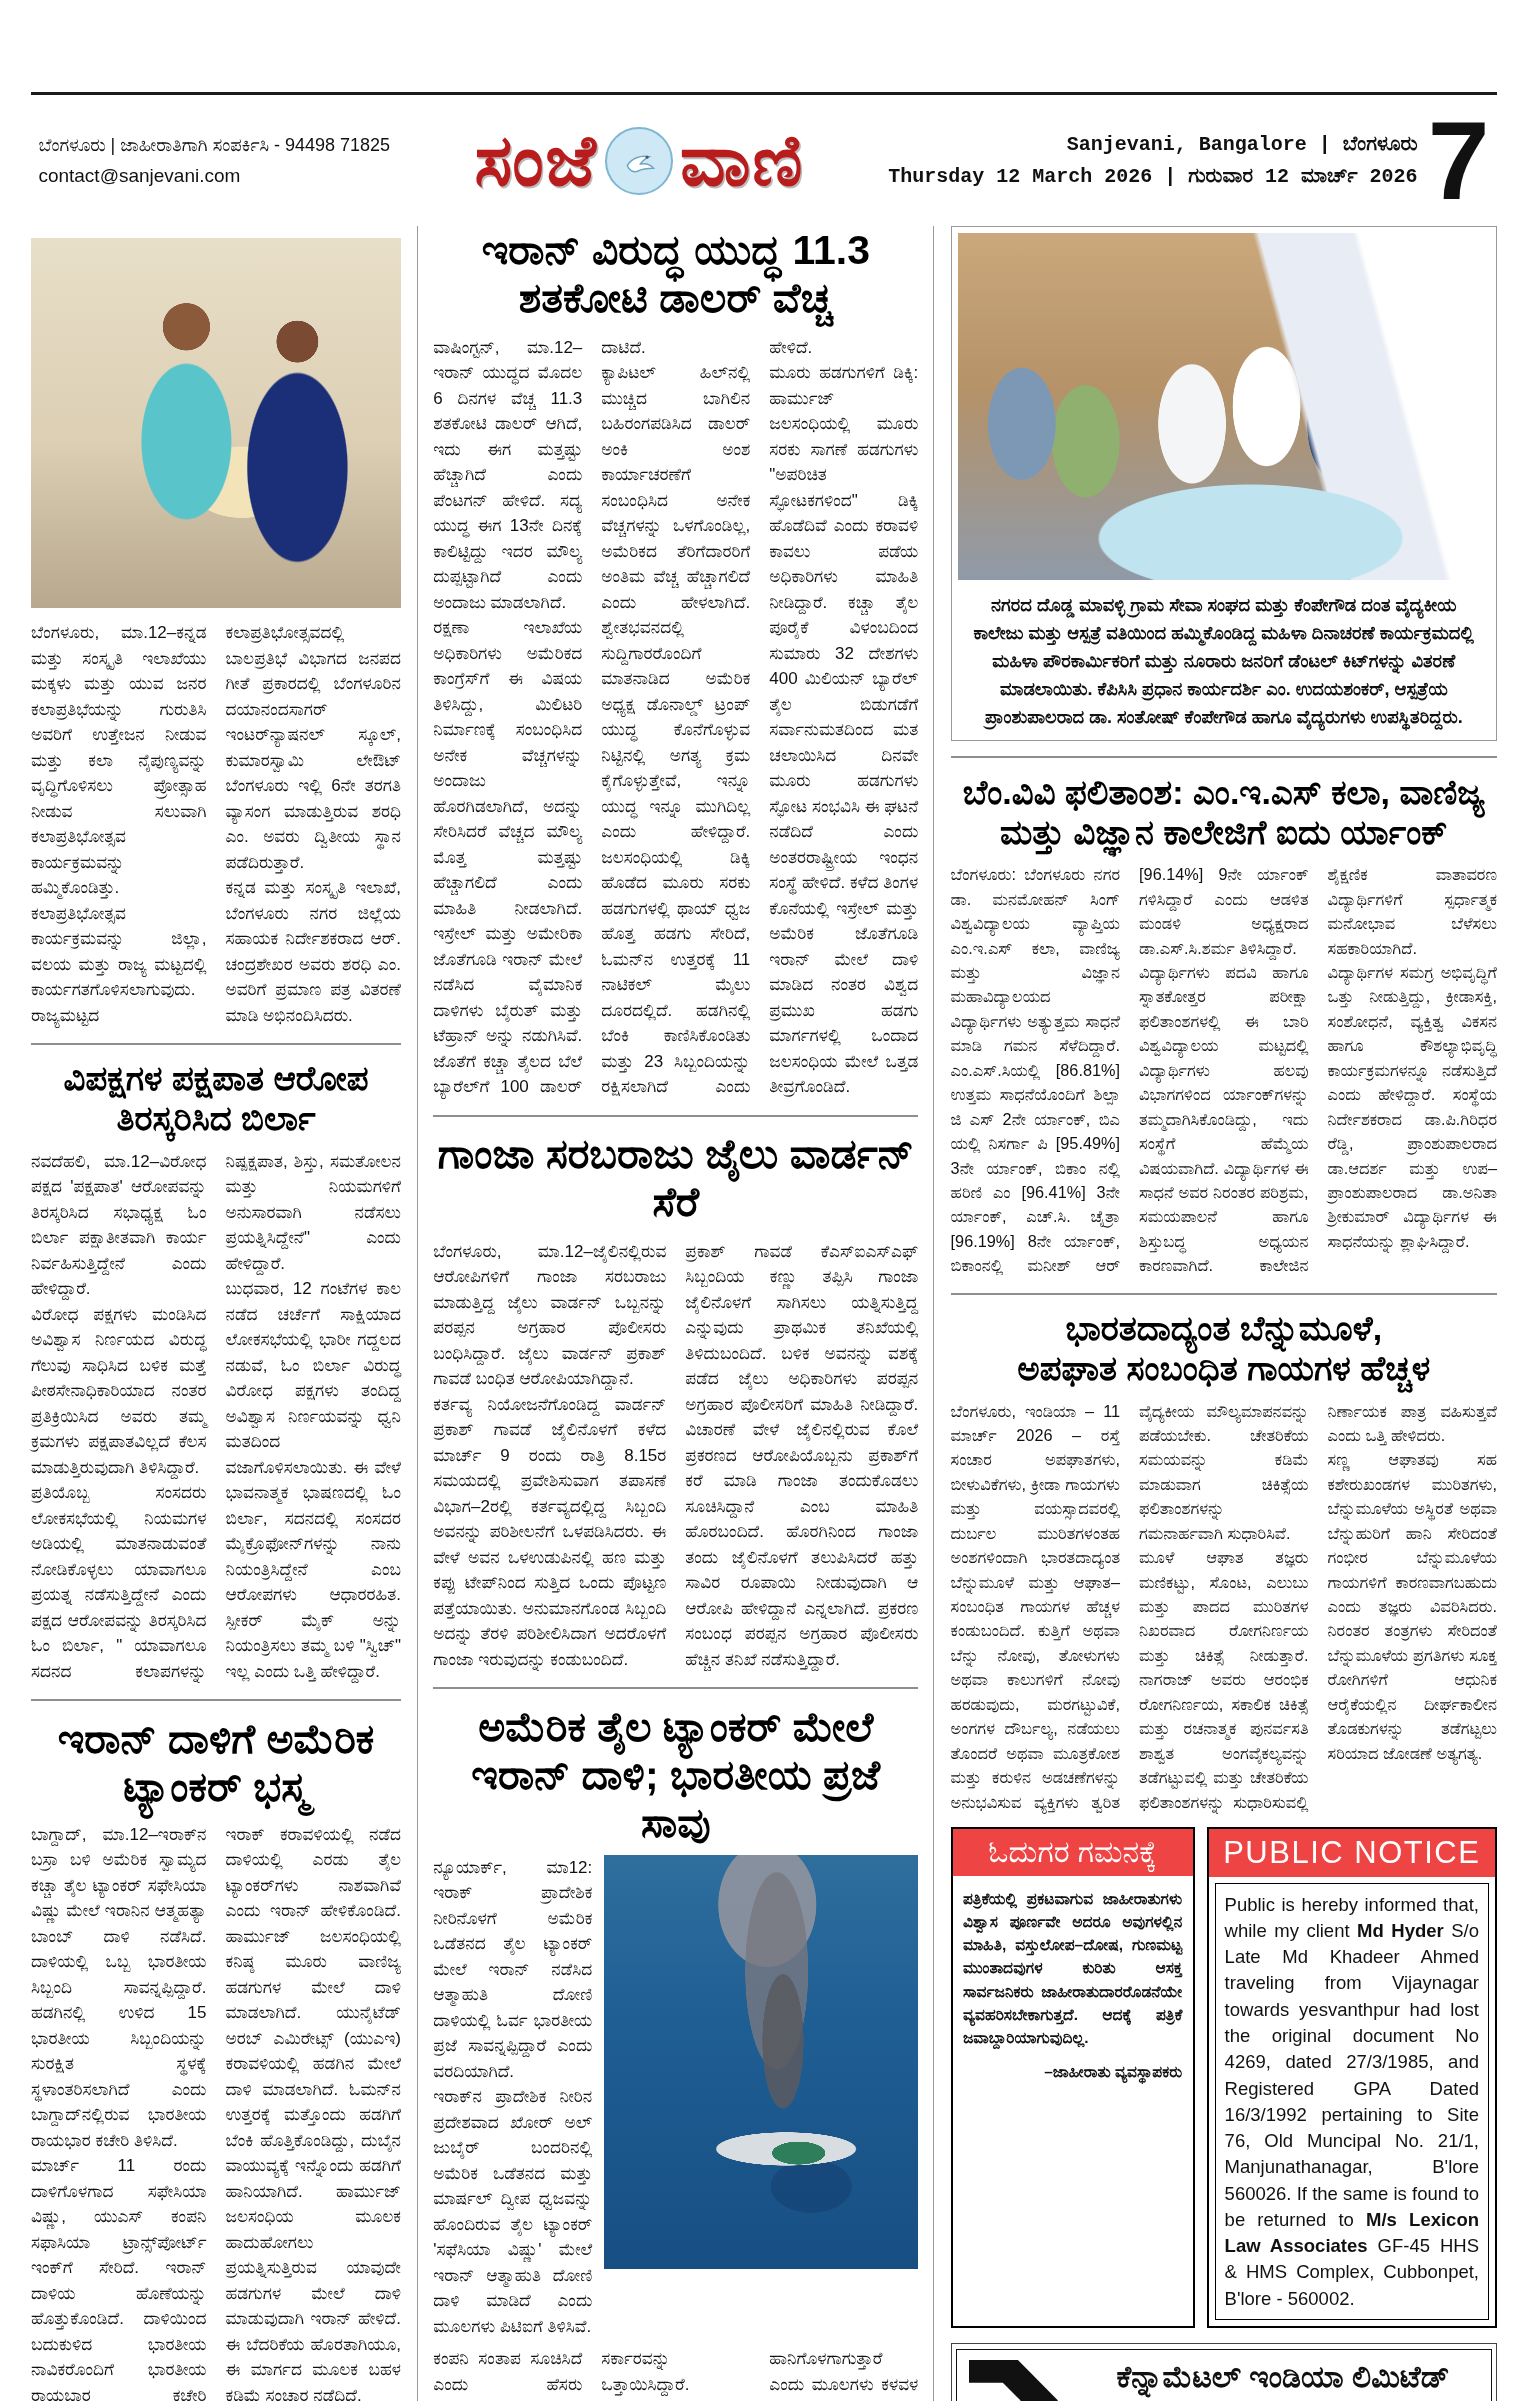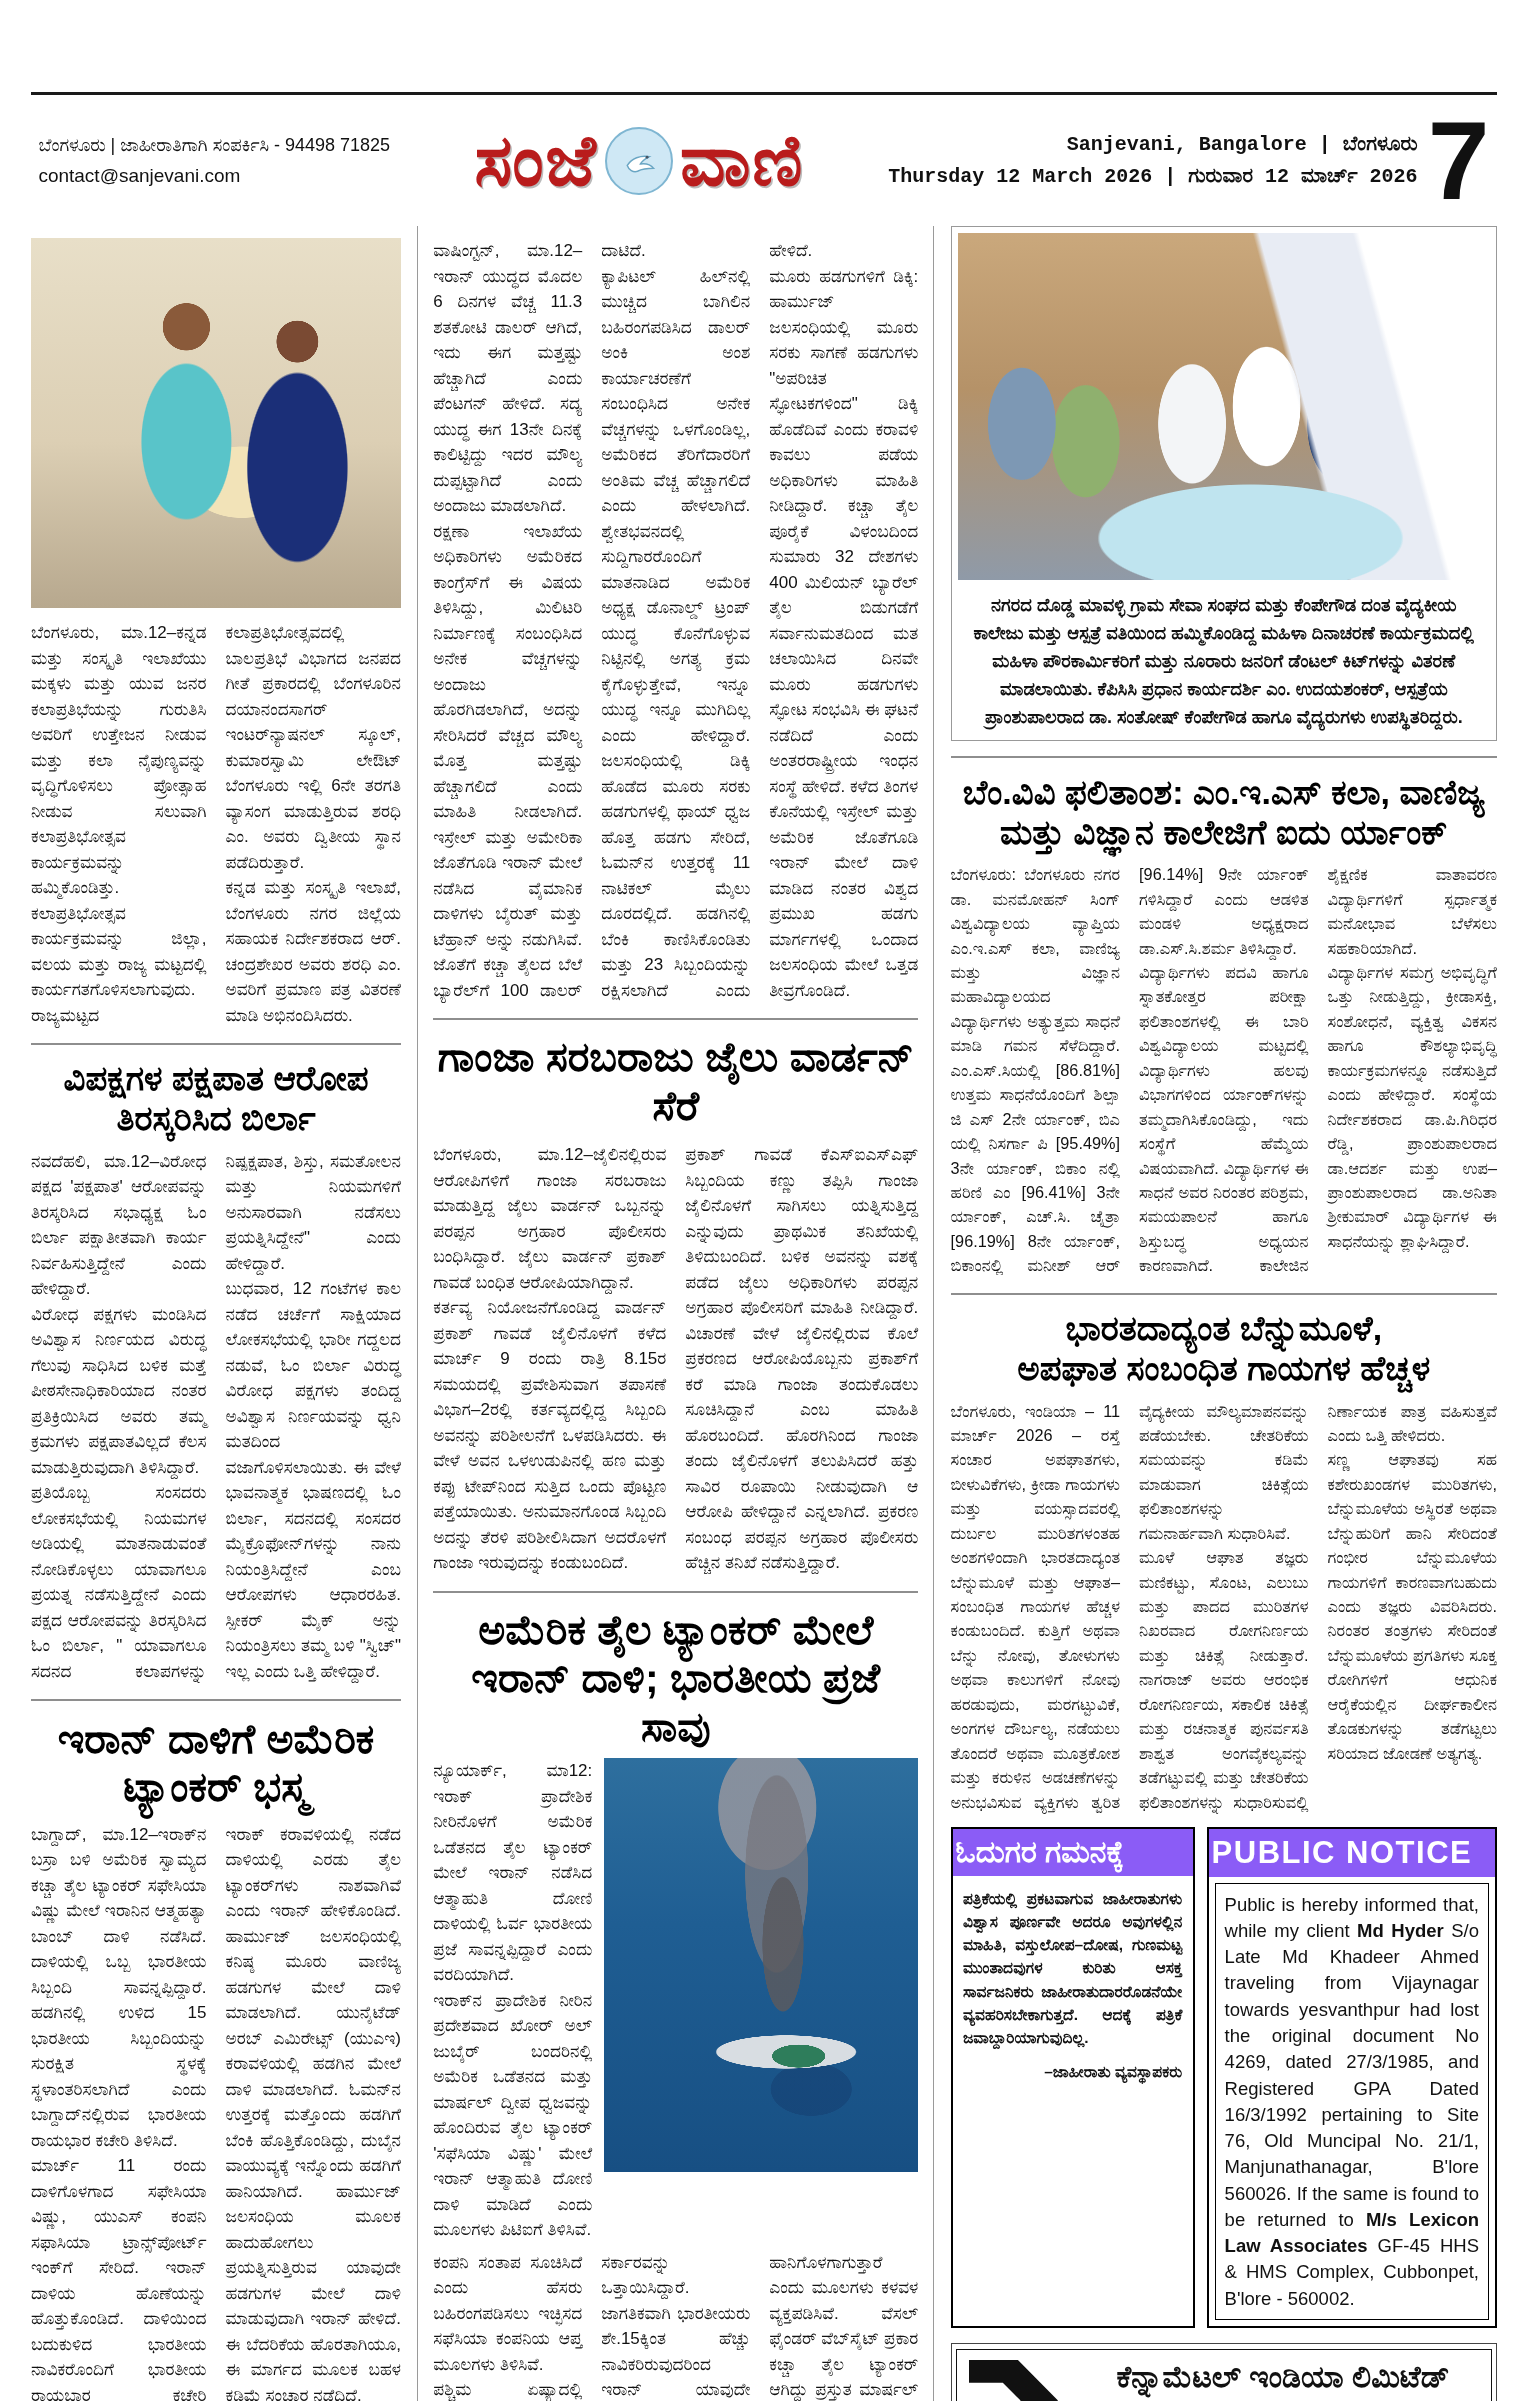--- a/index.html
+++ b/index.html
@@ -65,21 +65,21 @@
       radial-gradient(52px 163px at 55% 28%, rgba(120,120,128,.8) 0 60%, transparent 61%),
       radial-gradient(81px 103px at 52% 12%, rgba(150,150,158,.85) 0 60%, transparent 61%),
       radial-gradient(67px 44px at 66% 80%, rgba(20,60,110,.5) 0 60%, transparent 61%),
       linear-gradient(180deg, #2e6f9e 0%, #1f5e93 40%, #174f83 100%); }
   .caption { font-size:18px; font-weight:bold; line-height:1.55; text-align:center; white-space:pre-line; }
 
   
   .photo-caption-wrap { border:1.5px solid #999; padding:6px; }
   .boxes-row { display:grid; grid-template-columns:244px 1fr; gap:12px; margin-top:13.3px; }
   .notice-box { border:2.2px solid #000; }
-  .notice-box .band { background:#8b5cf6; color:#fff; text-align:left; font-weight:bold; padding:6px 3px; }
+  .notice-box .band { background:#ef4444; color:#fff; text-align:center; font-weight:normal; padding:6px 3px; }
   .reader-box .band { font-size:30px; }
   .reader-box .body { padding:10.3px 10.3px; font-size:15.5px; font-weight:bold; }
   .reader-box .signoff { text-align:right; font-weight:bold; }
   .public-notice .band { font-size:31px; letter-spacing:1.5px; }
   .public-notice .inner { margin:6px; border:1.5px solid #000; padding:7.4px 9px; font-size:18.5px; font-weight:500; line-height:1.42; text-align:justify; }
   .public-notice b { font-weight:bold; }
 
   
   .kenna { border:1.5px solid #444; padding:4.4px; margin-top:15px; }
   .kenna .inner { border:1.5px solid #111; padding:10.3px 12px 7.4px 12px; position:relative; }
@@ -148,20 +148,21 @@
         <h1 class="headline h-lg">ಇರಾನ್ ದಾಳಿಗೆ ಅಮೆರಿಕ ಟ್ಯಾಂಕರ್ ಭಸ್ಮ</h1>
         <div class="body cols2" style="margin-top:10.3px">ಬಾಗ್ದಾದ್, ಮಾ.12–ಇರಾಕ್‌ನ ಬಸ್ರಾ ಬಳಿ ಅಮೆರಿಕ ಸ್ವಾಮ್ಯದ ಕಚ್ಚಾ ತೈಲ ಟ್ಯಾಂಕರ್ ಸಫೇಸಿಯಾ ವಿಷ್ಣು ಮೇಲೆ ಇರಾನಿನ ಆತ್ಮಹತ್ಯಾ ಬಾಂಬ್ ದಾಳಿ ನಡೆಸಿದೆ. ದಾಳಿಯಲ್ಲಿ ಒಬ್ಬ ಭಾರತೀಯ ಸಿಬ್ಬಂದಿ ಸಾವನ್ನಪ್ಪಿದ್ದಾರೆ. ಹಡಗಿನಲ್ಲಿ ಉಳಿದ 15 ಭಾರತೀಯ ಸಿಬ್ಬಂದಿಯನ್ನು ಸುರಕ್ಷಿತ ಸ್ಥಳಕ್ಕೆ ಸ್ಥಳಾಂತರಿಸಲಾಗಿದೆ ಎಂದು ಬಾಗ್ದಾದ್‌ನಲ್ಲಿರುವ ಭಾರತೀಯ ರಾಯಭಾರ ಕಚೇರಿ ತಿಳಿಸಿದೆ.
 ಮಾರ್ಚ್ 11 ರಂದು ದಾಳಿಗೊಳಗಾದ ಸಫೇಸಿಯಾ ವಿಷ್ಣು, ಯುಎಸ್ ಕಂಪನಿ ಸಫಾಸಿಯಾ ಟ್ರಾನ್ಸ್‌ಪೋರ್ಟ್ ಇಂಕ್‌ಗೆ ಸೇರಿದೆ. ಇರಾನ್ ದಾಳಿಯ ಹೊಣೆಯನ್ನು ಹೊತ್ತುಕೊಂಡಿದೆ. ದಾಳಿಯಿಂದ ಬದುಕುಳಿದ ಭಾರತೀಯ ನಾವಿಕರೊಂದಿಗೆ ಭಾರತೀಯ ರಾಯಭಾರ ಕಚೇರಿ ಸಂಪರ್ಕದಲ್ಲಿದೆ.
 ಇರಾಕ್ ಕರಾವಳಿಯಲ್ಲಿ ನಡೆದ ದಾಳಿಯಲ್ಲಿ ಎರಡು ತೈಲ ಟ್ಯಾಂಕರ್‌ಗಳು ನಾಶವಾಗಿವೆ ಎಂದು ಇರಾನ್ ಹೇಳಿಕೊಂಡಿದೆ. ಹಾರ್ಮುಜ್ ಜಲಸಂಧಿಯಲ್ಲಿ ಕನಿಷ್ಠ ಮೂರು ವಾಣಿಜ್ಯ ಹಡಗುಗಳ ಮೇಲೆ ದಾಳಿ ಮಾಡಲಾಗಿದೆ. ಯುನೈಟೆಡ್ ಅರಬ್ ಎಮಿರೇಟ್ಸ್ (ಯುಎಇ) ಕರಾವಳಿಯಲ್ಲಿ ಹಡಗಿನ ಮೇಲೆ ದಾಳಿ ಮಾಡಲಾಗಿದೆ. ಓಮನ್‌ನ ಉತ್ತರಕ್ಕೆ ಮತ್ತೊಂದು ಹಡಗಿಗೆ ಬೆಂಕಿ ಹೊತ್ತಿಕೊಂಡಿದ್ದು, ದುಬೈನ ವಾಯುವ್ಯಕ್ಕೆ ಇನ್ನೊಂದು ಹಡಗಿಗೆ ಹಾನಿಯಾಗಿದೆ. ಹಾರ್ಮುಜ್ ಜಲಸಂಧಿಯ ಮೂಲಕ ಹಾದುಹೋಗಲು ಪ್ರಯತ್ನಿಸುತ್ತಿರುವ ಯಾವುದೇ ಹಡಗುಗಳ ಮೇಲೆ ದಾಳಿ ಮಾಡುವುದಾಗಿ ಇರಾನ್ ಹೇಳಿದೆ. ಈ ಬೆದರಿಕೆಯ ಹೊರತಾಗಿಯೂ, ಈ ಮಾರ್ಗದ ಮೂಲಕ ಬಹಳ ಕಡಿಮೆ ಸಂಚಾರ ನಡೆದಿದೆ.</div>
       </article>
 
     </div>
 
     <div class="col colrule-l" style="border-right:1.5px solid #9a9a9a; padding-right:15px;">
       <article>
+        <h1 class="headline h-lg">ಇರಾನ್ ವಿರುದ್ಧ ಯುದ್ಧ 11.3 ಶತಕೋಟಿ ಡಾಲರ್ ವೆಚ್ಚ</h1>
         <div class="body cols3" style="margin-top:12px">ವಾಷಿಂಗ್ಟನ್, ಮಾ.12–ಇರಾನ್ ಯುದ್ಧದ ಮೊದಲ 6 ದಿನಗಳ ವೆಚ್ಚ 11.3 ಶತಕೋಟಿ ಡಾಲರ್ ಆಗಿದೆ, ಇದು ಈಗ ಮತ್ತಷ್ಟು ಹೆಚ್ಚಾಗಿದೆ ಎಂದು ಪೆಂಟಗನ್ ಹೇಳಿದೆ. ಸದ್ಯ ಯುದ್ಧ ಈಗ 13ನೇ ದಿನಕ್ಕೆ ಕಾಲಿಟ್ಟಿದ್ದು ಇದರ ಮೌಲ್ಯ ದುಪ್ಪಟ್ಟಾಗಿದೆ ಎಂದು ಅಂದಾಜು ಮಾಡಲಾಗಿದೆ.
 ರಕ್ಷಣಾ ಇಲಾಖೆಯ ಅಧಿಕಾರಿಗಳು ಅಮೆರಿಕದ ಕಾಂಗ್ರೆಸ್‌ಗೆ ಈ ವಿಷಯ ತಿಳಿಸಿದ್ದು, ಮಿಲಿಟರಿ ನಿರ್ಮಾಣಕ್ಕೆ ಸಂಬಂಧಿಸಿದ ಅನೇಕ ವೆಚ್ಚಗಳನ್ನು ಅಂದಾಜು ಹೊರಗಿಡಲಾಗಿದೆ, ಅದನ್ನು ಸೇರಿಸಿದರೆ ವೆಚ್ಚದ ಮೌಲ್ಯ ಮೊತ್ತ ಮತ್ತಷ್ಟು ಹೆಚ್ಚಾಗಲಿದೆ ಎಂದು ಮಾಹಿತಿ ನೀಡಲಾಗಿದೆ. ಇಸ್ರೇಲ್ ಮತ್ತು ಅಮೇರಿಕಾ ಜೊತೆಗೂಡಿ ಇರಾನ್ ಮೇಲೆ ನಡೆಸಿದ ವೈಮಾನಿಕ ದಾಳಿಗಳು ಬೈರುತ್ ಮತ್ತು ಟೆಹ್ರಾನ್ ಅನ್ನು ನಡುಗಿಸಿವೆ. ಜೊತೆಗೆ ಕಚ್ಚಾ ತೈಲದ ಬೆಲೆ ಬ್ಯಾರೆಲ್‌ಗೆ 100 ಡಾಲರ್ ದಾಟಿದೆ.
 ಕ್ಯಾಪಿಟಲ್ ಹಿಲ್‌ನಲ್ಲಿ ಮುಚ್ಚಿದ ಬಾಗಿಲಿನ ಬಹಿರಂಗಪಡಿಸಿದ ಡಾಲರ್ ಅಂಕಿ ಅಂಶ ಕಾರ್ಯಾಚರಣೆಗೆ ಸಂಬಂಧಿಸಿದ ಅನೇಕ ವೆಚ್ಚಗಳನ್ನು ಒಳಗೊಂಡಿಲ್ಲ, ಅಮೆರಿಕದ ತೆರಿಗೆದಾರರಿಗೆ ಅಂತಿಮ ವೆಚ್ಚ ಹೆಚ್ಚಾಗಲಿದೆ ಎಂದು ಹೇಳಲಾಗಿದೆ. ಶ್ವೇತಭವನದಲ್ಲಿ ಸುದ್ದಿಗಾರರೊಂದಿಗೆ ಮಾತನಾಡಿದ ಅಮೆರಿಕ ಅಧ್ಯಕ್ಷ ಡೊನಾಲ್ಡ್ ಟ್ರಂಪ್ ಯುದ್ಧ ಕೊನೆಗೊಳ್ಳುವ ನಿಟ್ಟಿನಲ್ಲಿ ಅಗತ್ಯ ಕ್ರಮ ಕೈಗೊಳ್ಳುತ್ತೇವೆ, ಇನ್ನೂ ಯುದ್ಧ ಇನ್ನೂ ಮುಗಿದಿಲ್ಲ ಎಂದು ಹೇಳಿದ್ದಾರೆ. ಜಲಸಂಧಿಯಲ್ಲಿ ಡಿಕ್ಕಿ ಹೊಡೆದ ಮೂರು ಸರಕು ಹಡಗುಗಳಲ್ಲಿ ಥಾಯ್ ಧ್ವಜ ಹೊತ್ತ ಹಡಗು ಸೇರಿದೆ, ಓಮನ್‌ನ ಉತ್ತರಕ್ಕೆ 11 ನಾಟಿಕಲ್ ಮೈಲು ದೂರದಲ್ಲಿದೆ. ಹಡಗಿನಲ್ಲಿ ಬೆಂಕಿ ಕಾಣಿಸಿಕೊಂಡಿತು ಮತ್ತು 23 ಸಿಬ್ಬಂದಿಯನ್ನು ರಕ್ಷಿಸಲಾಗಿದೆ ಎಂದು ಹೇಳಿದೆ.
 ಮೂರು ಹಡಗುಗಳಿಗೆ ಡಿಕ್ಕಿ: ಹಾರ್ಮುಜ್ ಜಲಸಂಧಿಯಲ್ಲಿ ಮೂರು ಸರಕು ಸಾಗಣೆ ಹಡಗುಗಳು "ಅಪರಿಚಿತ ಸ್ಫೋಟಕಗಳಿಂದ" ಡಿಕ್ಕಿ ಹೊಡೆದಿವೆ ಎಂದು ಕರಾವಳಿ ಕಾವಲು ಪಡೆಯ ಅಧಿಕಾರಿಗಳು ಮಾಹಿತಿ ನೀಡಿದ್ದಾರೆ. ಕಚ್ಚಾ ತೈಲ ಪೂರೈಕೆ ವಿಳಂಬದಿಂದ ಸುಮಾರು 32 ದೇಶಗಳು 400 ಮಿಲಿಯನ್ ಬ್ಯಾರೆಲ್ ತೈಲ ಬಿಡುಗಡೆಗೆ ಸರ್ವಾನುಮತದಿಂದ ಮತ ಚಲಾಯಿಸಿದ ದಿನವೇ ಮೂರು ಹಡಗುಗಳು ಸ್ಫೋಟ ಸಂಭವಿಸಿ ಈ ಘಟನೆ ನಡೆದಿದೆ ಎಂದು ಅಂತರರಾಷ್ಟ್ರೀಯ ಇಂಧನ ಸಂಸ್ಥೆ ಹೇಳಿದೆ. ಕಳೆದ ತಿಂಗಳ ಕೊನೆಯಲ್ಲಿ ಇಸ್ರೇಲ್ ಮತ್ತು ಅಮೆರಿಕ ಜೊತೆಗೂಡಿ ಇರಾನ್ ಮೇಲೆ ದಾಳಿ ಮಾಡಿದ ನಂತರ ವಿಶ್ವದ ಪ್ರಮುಖ ಹಡಗು ಮಾರ್ಗಗಳಲ್ಲಿ ಒಂದಾದ ಜಲಸಂಧಿಯ ಮೇಲೆ ಒತ್ತಡ ತೀವ್ರಗೊಂಡಿದೆ.</div>
       </article>
 
       <div class="sec-rule"></div>
 
       <article>
         <h1 class="headline h-lg">ಗಾಂಜಾ ಸರಬರಾಜು ಜೈಲು ವಾರ್ಡನ್ ಸೆರೆ</h1>

